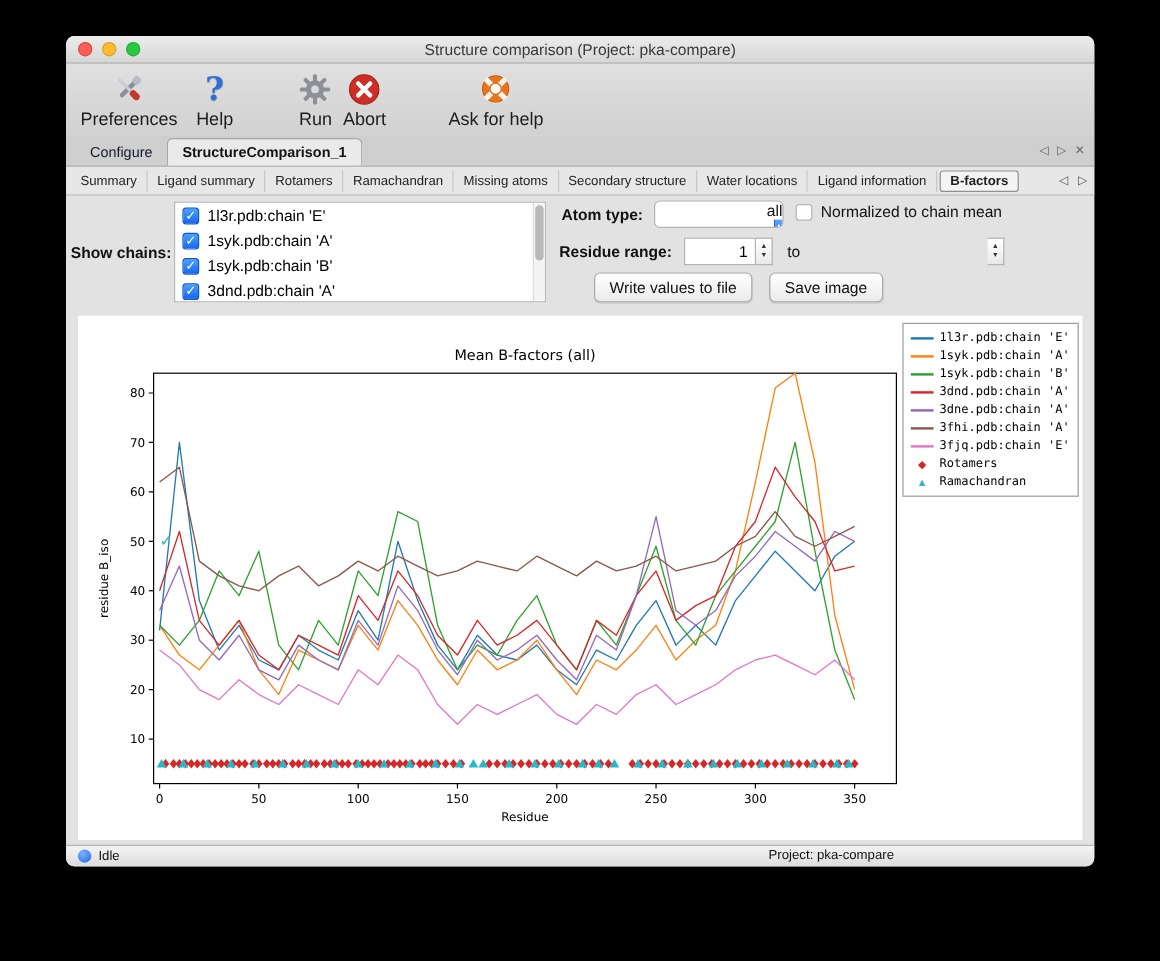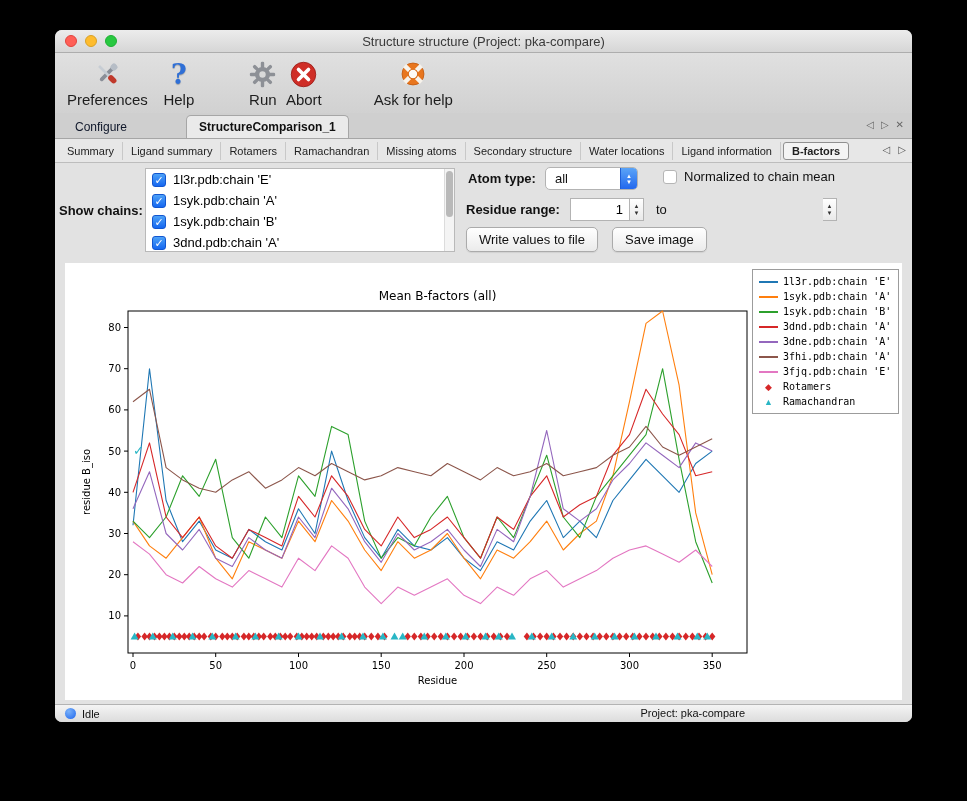--- a/index.html
+++ b/index.html
@@ -39,21 +39,21 @@
   .tool-label { font-size: 15px; color: #1d1d1d; margin-top: 1px; white-space: nowrap; }
   .qmark { font-size: 27px; font-weight: bold; color: #2f6fd6; font-family: "DejaVu Serif", serif; text-shadow: 0 1px 1px rgba(0,0,0,0.25); }
   
   .tabbar1 {
     flex: 0 0 26px; background: #cfcfcf; border-bottom: 1px solid #a6a6a6;
     display: flex; align-items: flex-end; padding: 0 8px; position: relative; font-size: 12px;
   }
   .tab1 { padding: 4px 12px 4px; color: #0f172a; }
   .tab1.active {
     background: #eaeaea; border: 1px solid #a6a6a6; border-bottom: none;
-    border-radius: 5px 5px 0 0; font-weight: bold; color: #111; margin-left: 47px;
+    border-radius: 5px 5px 0 0; font-weight: bold; color: #111;
   }
   .tabnav { position: absolute; right: 8px; top: 6px; display: flex; gap: 7px; font-size: 10px; color: #666; }
   .tabnav span { cursor: default; }
   
   .tabbar2 {
     flex: 0 0 24px; background: #e7e7e7; border-bottom: 1px solid #bdbdbd;
     display: flex; align-items: center; padding: 0 4px; font-size: 11px; color: #222; position: relative;
   }
   .tab2 { padding: 3px 8px; border-right: 1px solid #c8c8c8; white-space: nowrap; }
   .tab2:last-of-type { border-right: none; }
@@ -73,23 +73,23 @@
   .cb {
     width: 14px; height: 14px; border-radius: 3px; background: #fff;
     border: 1px solid #b5b5b5; display: inline-block; text-align: center;
     line-height: 13px; font-size: 11px; color: #fff; flex: 0 0 14px;
   }
   .cb.on { background: linear-gradient(#4da2f8,#1667f0); border-color: #1256d0; }
   .chain-label { font-size: 13px; color: #000; white-space: nowrap; }
   .vscroll { position: absolute; right: 0; top: 0; bottom: 0; width: 10px; background: #f4f4f4; border-left: 1px solid #dcdcdc; }
   .vthumb { position: absolute; top: 2px; left: 1px; width: 7px; height: 46px; border-radius: 4px; background: #b9b9b9; }
   .combo {
-    position: absolute; left: 490px; top: 4px; width: 93px; height: 23px;
+    position: absolute; left: 490px; top: 4px; width: 108px; height: 23px;
     background: #fff; border: 1px solid #b3b3b3; border-radius: 5px;
-    display: flex; align-items: center; overflow: hidden;
+    display: flex; align-items: flex-end; overflow: hidden; flex-direction: column;
   }
   .combo-value { flex: 1; padding-left: 9px; font-size: 13px; }
   .combo-stepper {
     flex: 0 0 17px; height: 100%; background: linear-gradient(#5ba4f7,#2368ee);
     display: flex; flex-direction: column; align-items: center; justify-content: center;
     color: #fff; font-size: 6px; line-height: 6px; border-left: 1px solid #1f5fd6;
   }
   .spin-field {
     position: absolute; height: 23px; background: #fff; border: 1px solid #b3b3b3;
     display: flex; align-items: center;
@@ -101,20 +101,21 @@
   .spin-btns {
     position: absolute; width: 14px; height: 23px; background: linear-gradient(#ffffff,#e9e9e9);
     border: 1px solid #b3b3b3; border-left: none; display: flex; flex-direction: column;
     align-items: center; justify-content: center; font-size: 6px; line-height: 7px; color: #333;
   }
   .btn {
     position: absolute; height: 25px; background: linear-gradient(#ffffff,#ebebeb);
     border: 1px solid #ababab; border-radius: 5px; font-size: 13px; color: #111;
     display: flex; align-items: center; justify-content: center; padding: 0 12px; white-space: nowrap;
     box-shadow: 0 1px 1px rgba(0,0,0,0.08);
+    margin-left: 29px;
   }
   
   .chart-region { flex: 1; padding: 0 10px; }
   .chart-card { position: relative; width: 837px; height: 437px; background: #fff; }
   .chart-svg { position: absolute; left: 0; top: 0; }
   .chart-legend {
     position: absolute; left: 687px; top: 6px; width: 147px;
     background: #fff; border: 1px solid #9c9c9c; padding: 4px 6px;
   }
   .lg-row { display: flex; align-items: center; height: 15px; gap: 5px; }
@@ -138,21 +139,21 @@
 <body>
 
 <div class="window">
 
   <div class="titlebar">
     <div class="traffic">
       <span class="tl red"></span>
       <span class="tl yellow"></span>
       <span class="tl green"></span>
     </div>
-    <span class="title-text">Structure structure (Project: pka-compare)</span>
+    <span class="title-text">Structure comparison (Project: pka-compare)</span>
   </div>
 
   <div class="toolbar">
     <div class="tool-item">
       <span class="tool-icon">
         <svg viewBox="0 0 32 32" width="30" height="30">
           <g transform="rotate(45 16 16)">
             <rect x="14" y="5" width="4" height="21" rx="2" fill="#8a8f98"></rect>
             <rect x="12.5" y="2" width="7" height="7" rx="2.5" fill="#b6bdc6"></rect>
           </g>

